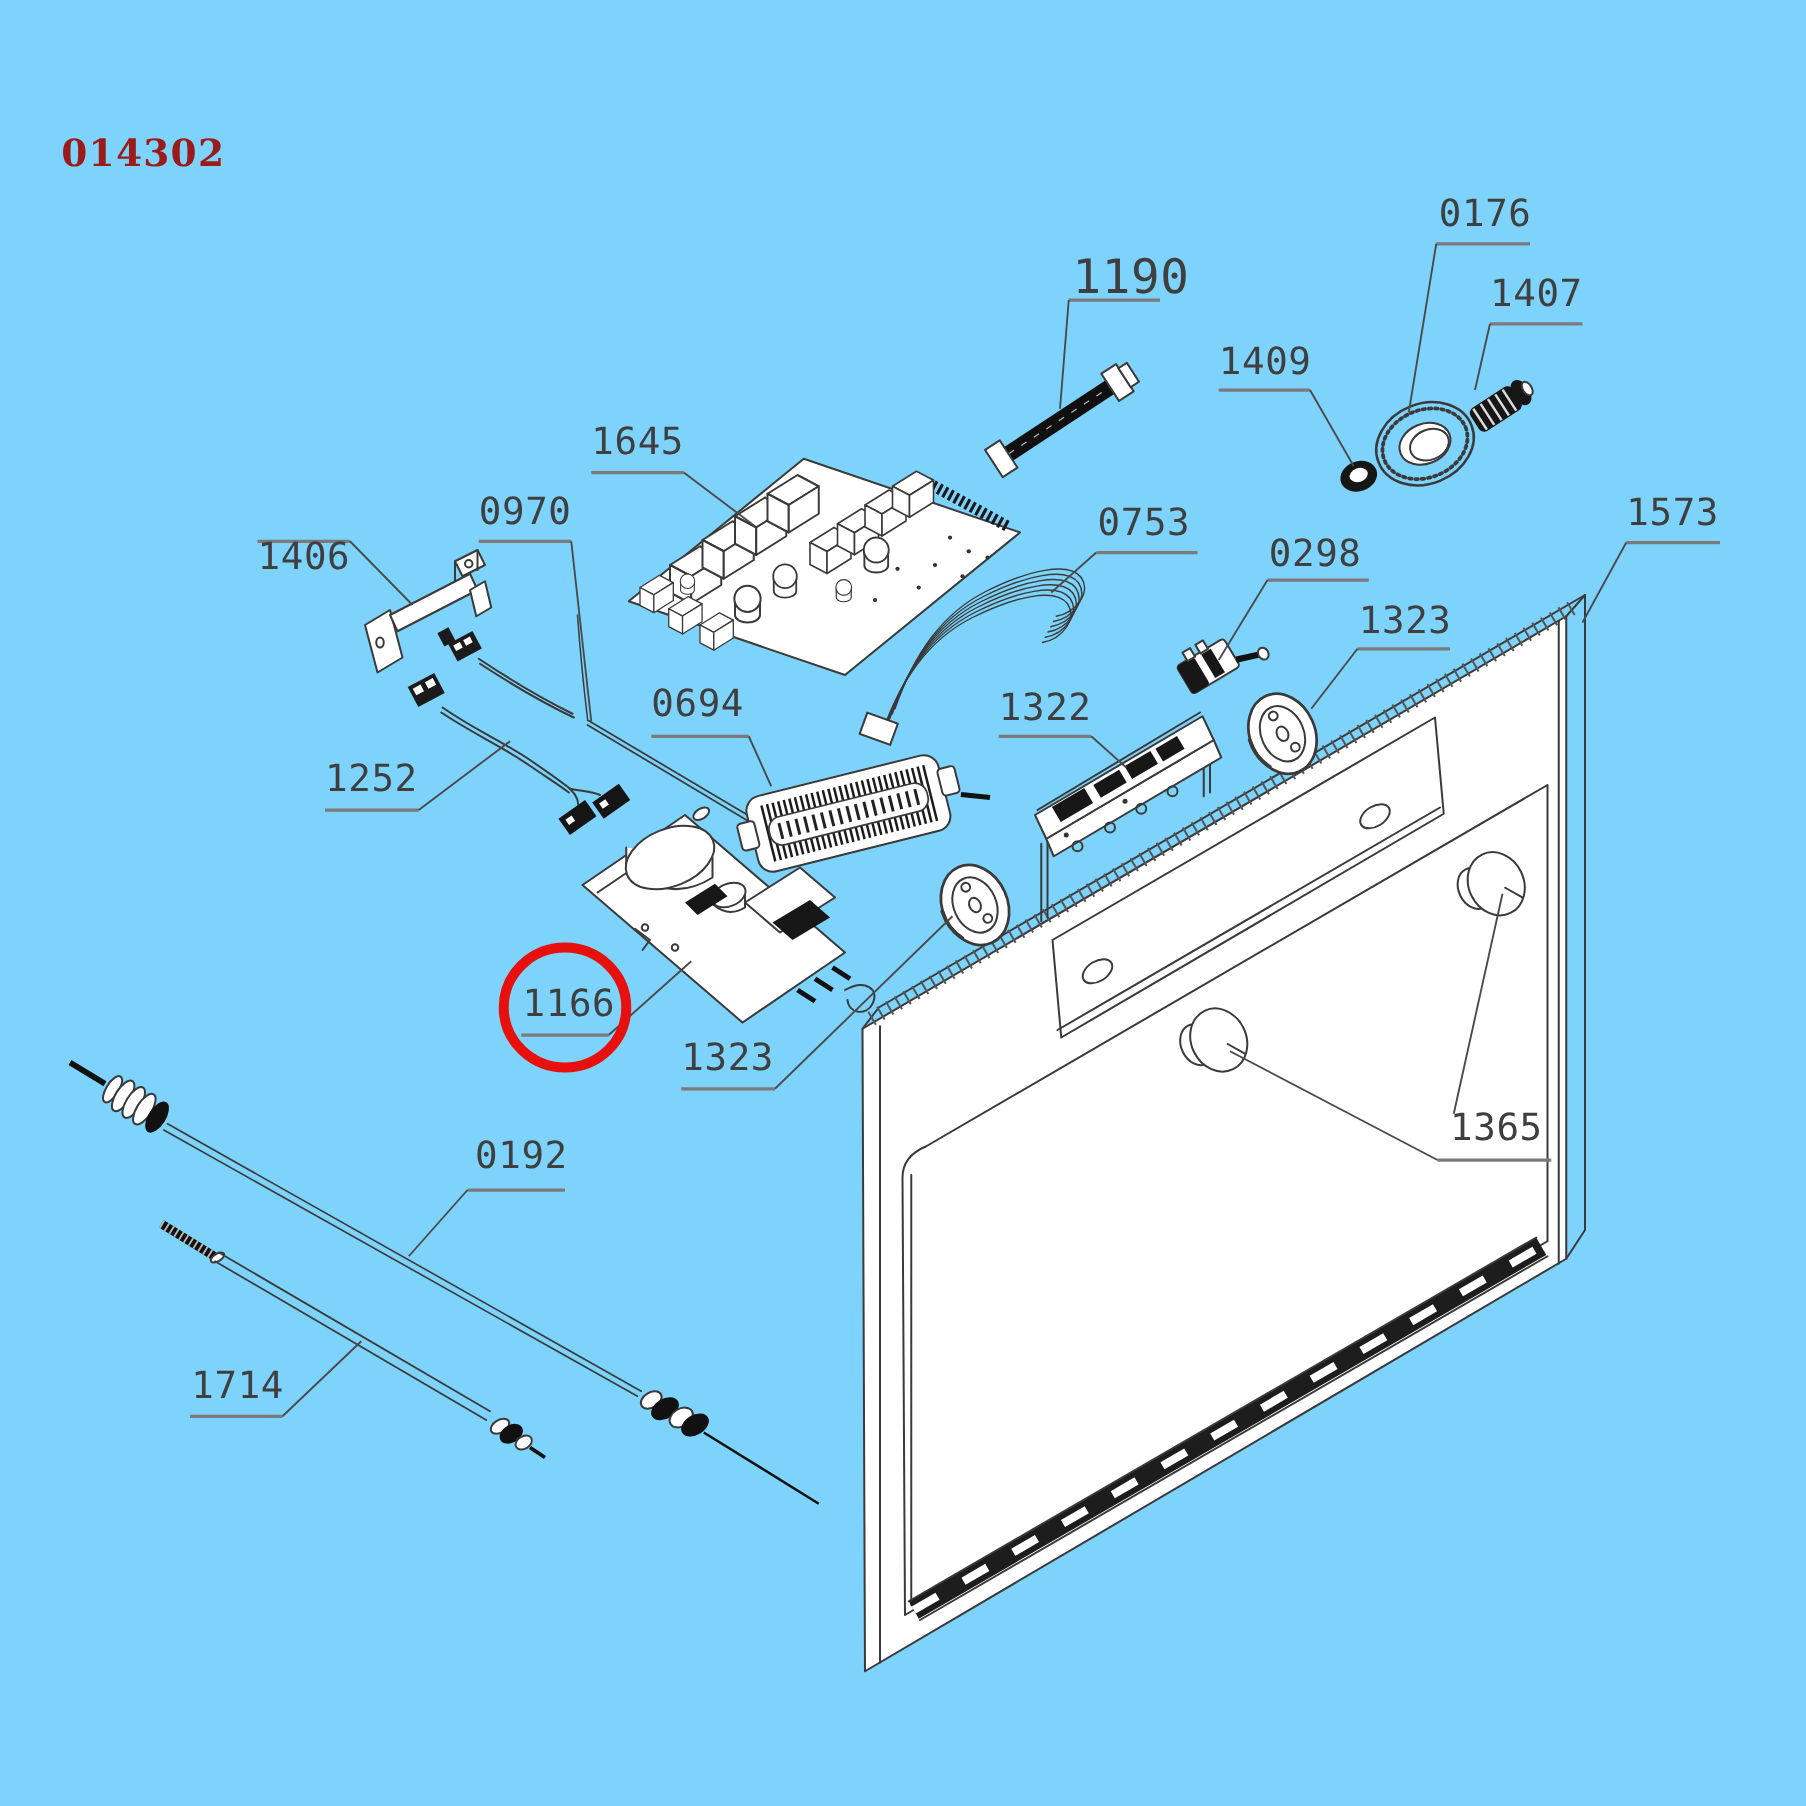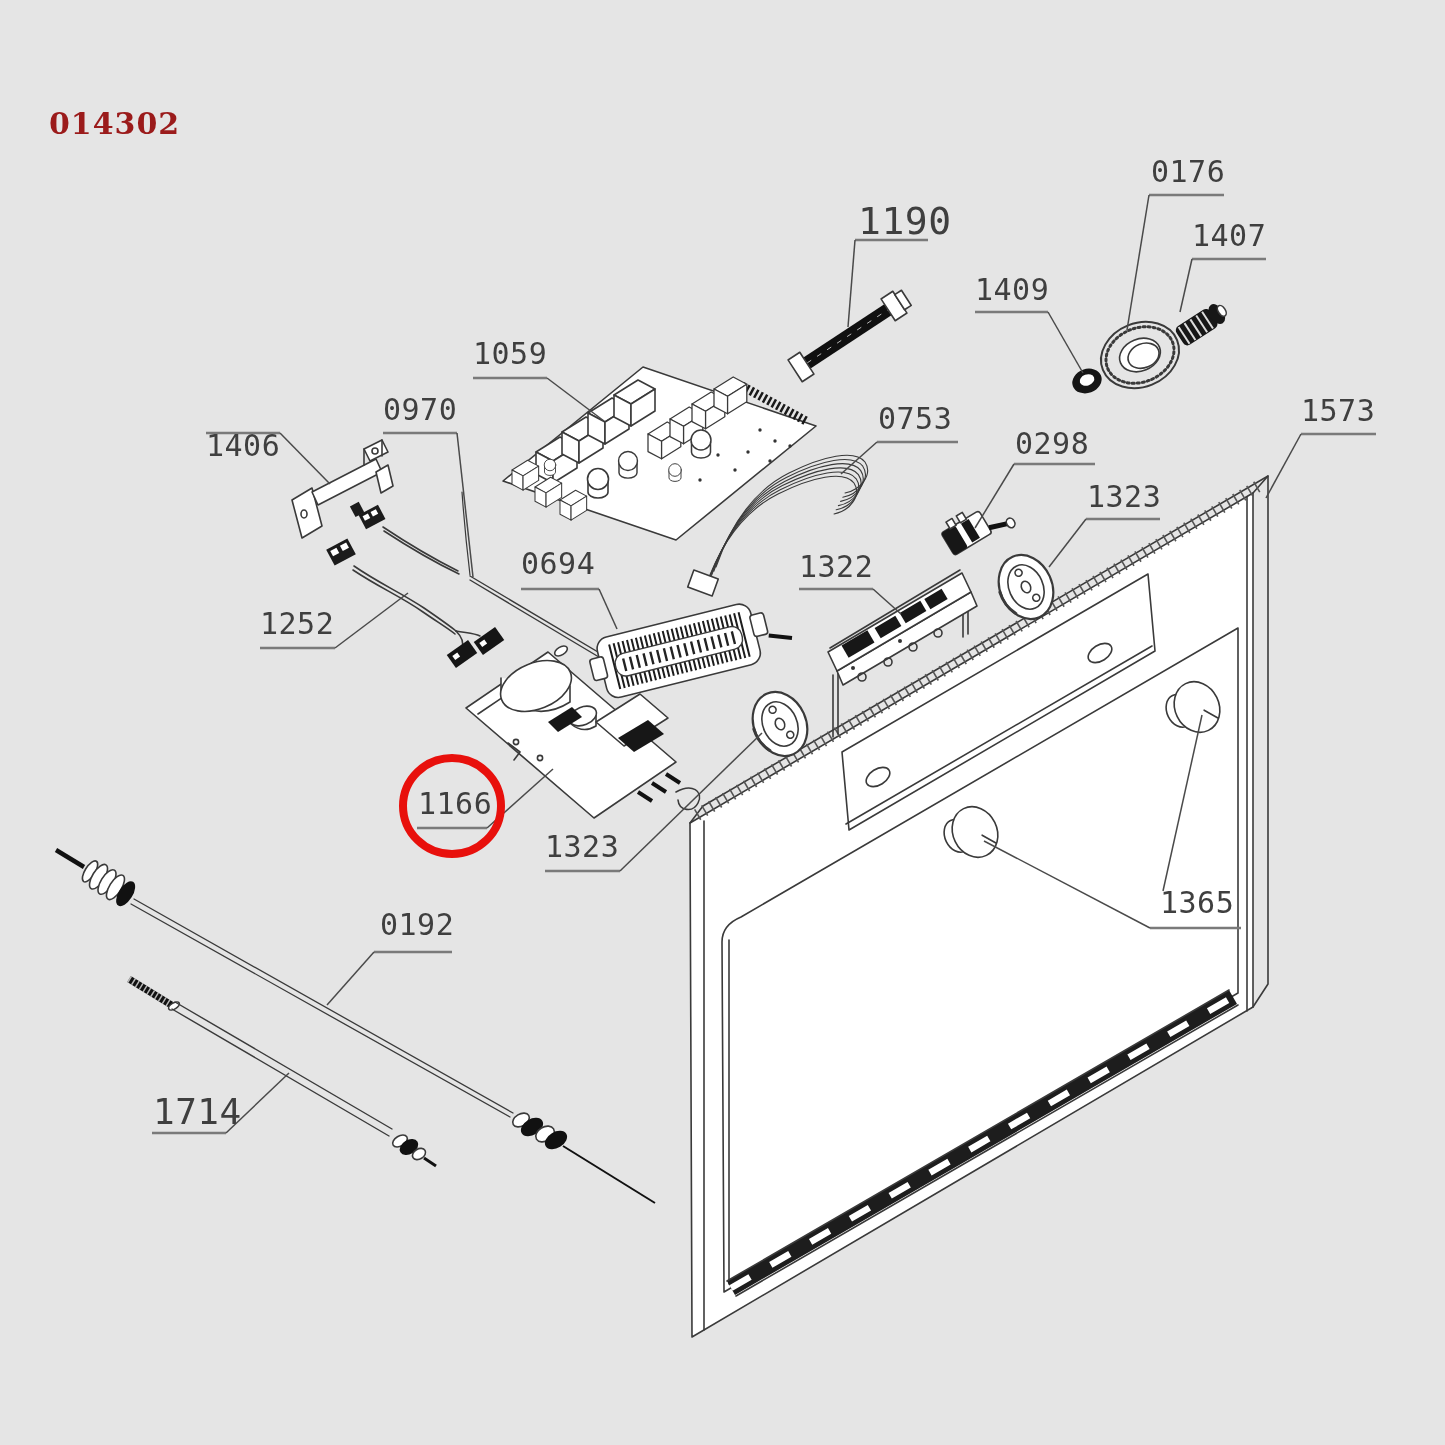--- a/index.html
+++ b/index.html
@@ -1,16 +1,16 @@
 <!DOCTYPE html>
 <html><head>
 <meta charset="utf-8">
 <style>
   html,body{margin:0;padding:0;background:#fff;}
-  .stage{position:relative;width:1445px;height:1445px;background:#e5e5e5;overflow:hidden;
+  .stage{position:relative;width:1445px;height:1445px;background:#7dd3fc;overflow:hidden;
          font-family:"DejaVu Sans","Liberation Sans",sans-serif;}
   #artwork,#annot-svg{position:absolute;left:0;top:0;pointer-events:none;}
   .diagram-code{position:absolute;left:49px;top:106px;color:#9b1b1b;
     font-family:"DejaVu Serif","Liberation Serif",serif;font-weight:700;
     font-size:30px;letter-spacing:1px;}
   #labels-layer{position:absolute;left:0;top:0;width:100%;height:100%;}
   .part-label{position:absolute;line-height:1;white-space:nowrap;
     font-family:"DejaVu Sans Mono","Liberation Mono",monospace;
     letter-spacing:0.5px;}
   .ln{fill:none;stroke:#3a3a3a;stroke-width:1.6;stroke-linecap:round;stroke-linejoin:round;}
@@ -334,30 +334,30 @@
       <polyline points="1202,715 1163,891" fill="none" stroke="#4a4a4a" stroke-width="1.5"></polyline>
       <polyline points="984,841 1150,928" fill="none" stroke="#4a4a4a" stroke-width="1.5"></polyline>
       <ellipse id="highlight-circle" fill="none" cx="452" cy="806" rx="49" ry="48" stroke="#e8100c" stroke-width="8"></ellipse>
     </svg>
 
   <div id="labels-layer">
       <div class="part-label" style="left: 858px; top: 202px; color: rgb(63, 63, 63); font-size: 38px;">1190</div>
       <div class="part-label" style="left: 1151px; top: 157px; color: rgb(63, 63, 63); font-size: 30px;">0176</div>
       <div class="part-label" style="left: 1192px; top: 221px; color: rgb(63, 63, 63); font-size: 30px;">1407</div>
       <div class="part-label" style="left: 975px; top: 275px; color: rgb(63, 63, 63); font-size: 30px;">1409</div>
-      <div class="part-label" style="left: 473px; top: 339px; color: rgb(63, 63, 63); font-size: 30px;">1059</div>
+      <div class="part-label" style="left: 473px; top: 339px; color: rgb(63, 63, 63); font-size: 30px;">1645</div>
       <div class="part-label" style="left: 206px; top: 395px; color: rgb(63, 63, 63); font-size: 30px; margin-top: 36px;">1406</div>
       <div class="part-label" style="left: 383px; top: 395px; color: rgb(63, 63, 63); font-size: 30px;">0970</div>
       <div class="part-label" style="left: 878px; top: 404px; color: rgb(63, 63, 63); font-size: 30px;">0753</div>
       <div class="part-label" style="left: 1015px; top: 429px; color: rgb(63, 63, 63); font-size: 30px;">0298</div>
       <div class="part-label" style="left: 1087px; top: 482px; color: rgb(63, 63, 63); font-size: 30px;">1323</div>
       <div class="part-label" style="left: 1301px; top: 396px; color: rgb(63, 63, 63); font-size: 30px;">1573</div>
       <div class="part-label" style="left: 799px; top: 552px; color: rgb(63, 63, 63); font-size: 30px;">1322</div>
       <div class="part-label" style="left: 521px; top: 549px; color: rgb(63, 63, 63); font-size: 30px;">0694</div>
       <div class="part-label" style="left: 260px; top: 609px; color: rgb(63, 63, 63); font-size: 30px;">1252</div>
       <div class="part-label" style="left: 418px; top: 789px; color: rgb(63, 63, 63); font-size: 30px; text-align: center;">1166</div>
       <div class="part-label" style="left: 545px; top: 832px; color: rgb(63, 63, 63); font-size: 30px;">1323</div>
       <div class="part-label" style="left: 380px; top: 910px; color: rgb(63, 63, 63); font-size: 30px;">0192</div>
-      <div class="part-label" style="left: 153px; top: 1094px; color: rgb(63, 63, 63); font-size: 36px;">1714</div>
+      <div class="part-label" style="left: 153px; top: 1094px; color: rgb(63, 63, 63); font-size: 30px;">1714</div>
       <div class="part-label" style="left: 1160px; top: 888px; color: rgb(63, 63, 63); font-size: 30px;">1365</div>
     </div>
 
 </div>
 
 </body></html>

